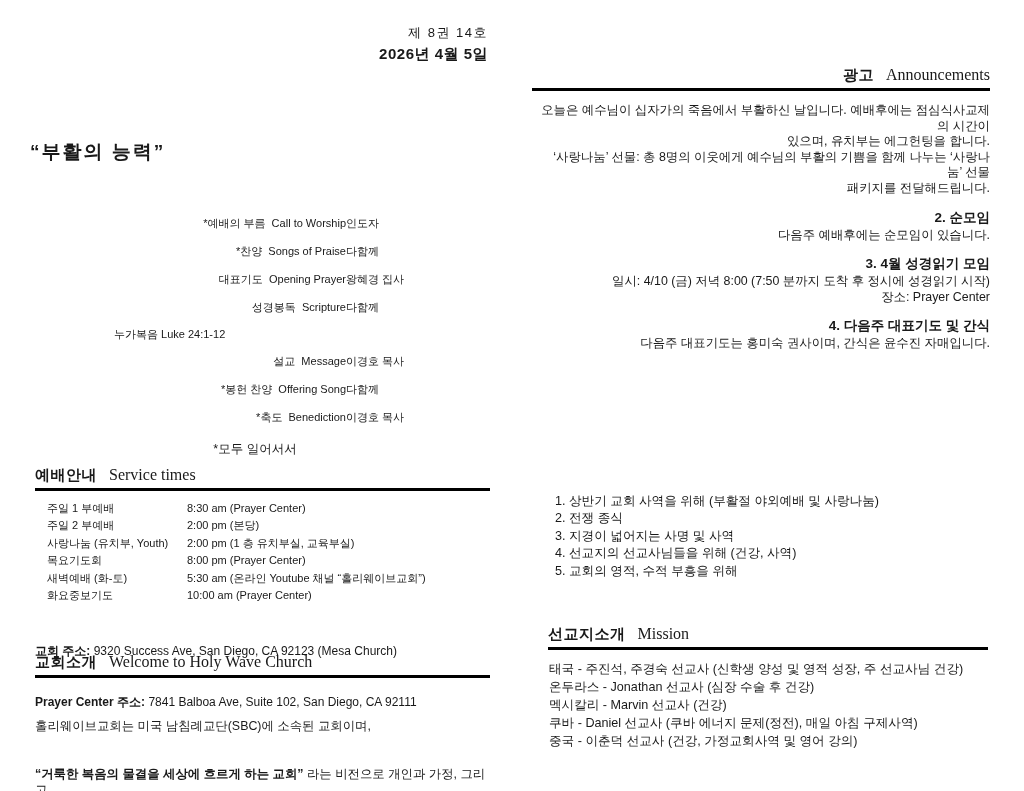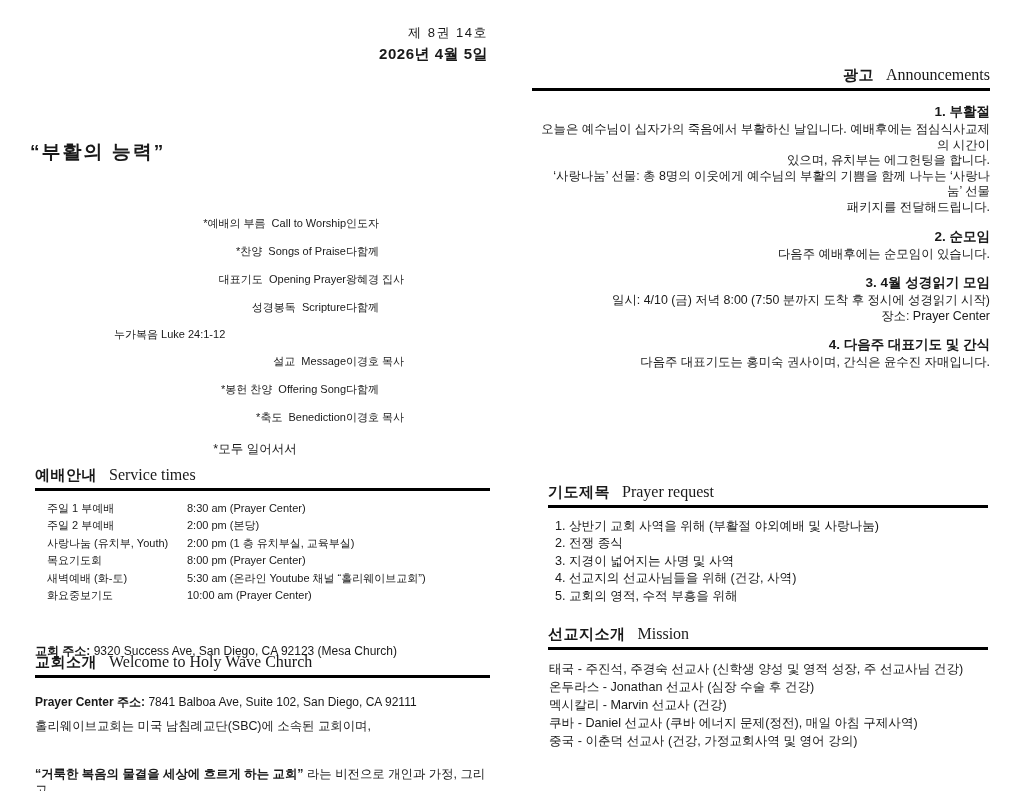--- a/index.html
+++ b/index.html
@@ -159,21 +159,20 @@
       
       
     </div>
   </div>
 
   <div class="section ann">
     <div class="section-head">
       <span class="head-ko">광고</span><span class="head-en">Announcements</span>
     </div>
     <div class="ann-item">
-      <div class="ann-title">1. 부활절</div>
       <div class="ann-body">
         <div class="ann-line">오늘은 예수님이 십자가의 죽음에서 부활하신 날입니다. 예배후에는 점심식사교제의 시간이</div>
         <div class="ann-line">있으며, 유치부는 에그헌팅을 합니다.</div>
         <div class="ann-line">‘사랑나눔’ 선물: 총 8명의 이웃에게 예수님의 부활의 기쁨을 함께 나누는 ‘사랑나눔’ 선물</div>
         <div class="ann-line">패키지를 전달해드립니다.</div>
       </div>
     </div>
     <div class="ann-item">
       <div class="ann-title">2. 순모임</div>
       <div class="ann-body">
@@ -189,23 +188,20 @@
     </div>
     <div class="ann-item">
       <div class="ann-title">4. 다음주 대표기도 및 간식</div>
       <div class="ann-body">
         <div class="ann-line">다음주 대표기도는 홍미숙 권사이며, 간식은 윤수진 자매입니다.</div>
       </div>
     </div>
   </div>
 
   <div class="section prayer">
-    <div class="section-head">
-      <span class="head-ko">기도제목</span><span class="head-en">Prayer request</span>
-    </div>
     <div class="prayer-items">
       <div class="prayer-item">1. 상반기 교회 사역을 위해 (부활절 야외예배 및 사랑나눔)</div>
       <div class="prayer-item">2. 전쟁 종식</div>
       <div class="prayer-item">3. 지경이 넓어지는 사명 및 사역</div>
       <div class="prayer-item">4. 선교지의 선교사님들을 위해 (건강, 사역)</div>
       <div class="prayer-item">5. 교회의 영적, 수적 부흥을 위해</div>
     </div>
   </div>
 
   <div class="section mission">

